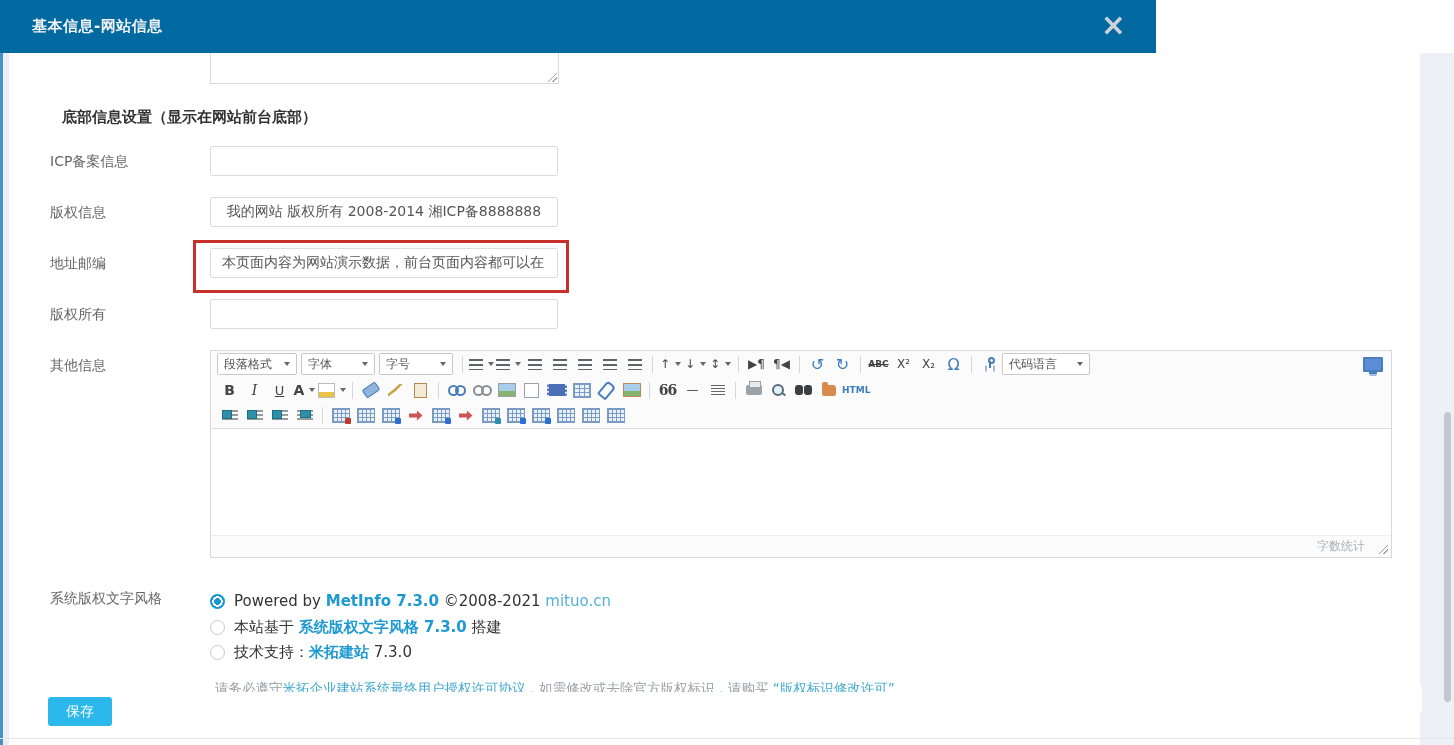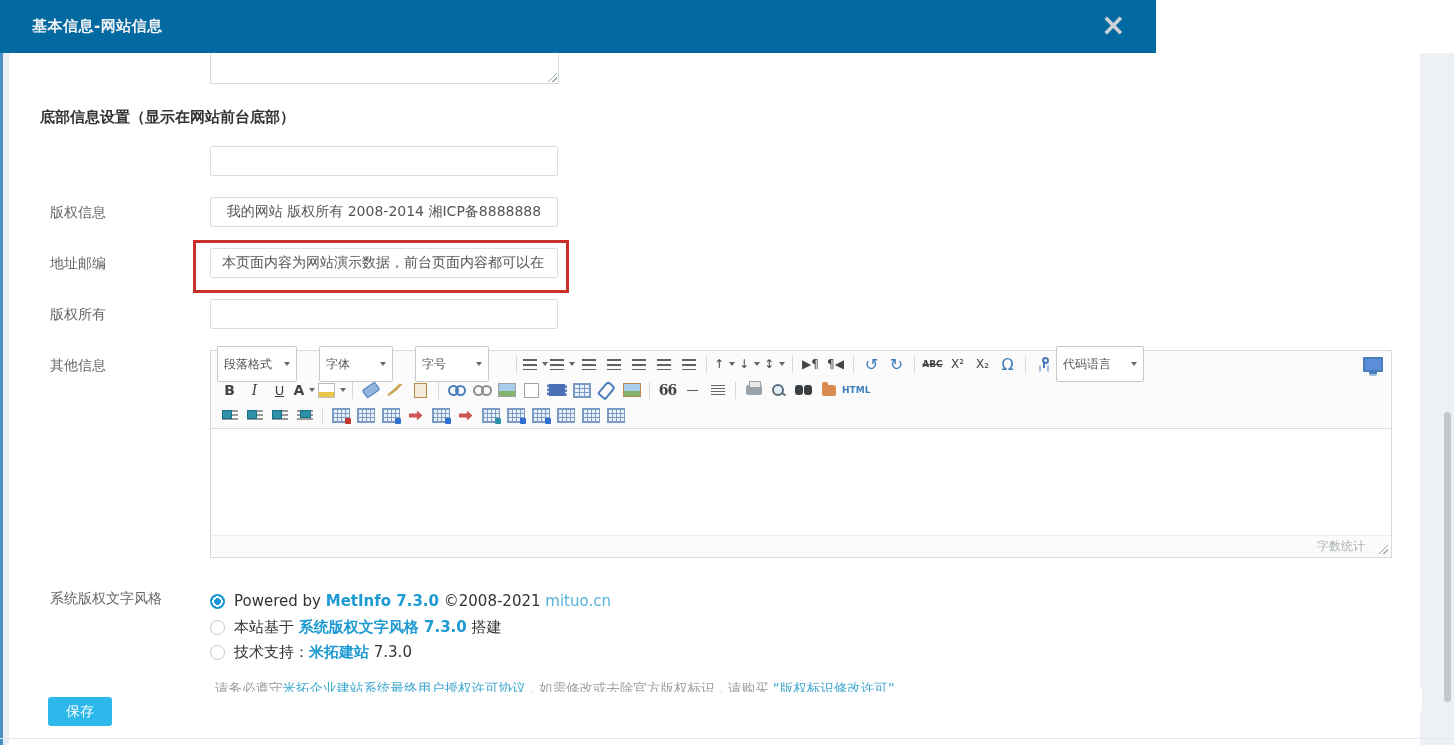--- a/index.html
+++ b/index.html
@@ -15,36 +15,36 @@
   .edge-strip{position:absolute;left:3px;top:53px;width:6px;height:692px;background:#e9eff5;}
   .right-strip{position:absolute;left:1420px;top:53px;width:34px;height:692px;background:#edf1f5;}
   .scroll-thumb{position:absolute;left:1444px;top:412px;width:7px;height:290px;background:#c2c8cd;border-radius:4px;}
   .corner-glyph{position:absolute;left:1406px;top:686px;width:16px;height:26px;background:rgba(255,255,255,.9);border-radius:2px;}
 
   
   .top-textarea{position:absolute;left:210px;top:53px;width:349px;height:31px;border:1px solid #d9d9d9;border-top:none;background:#fff;box-sizing:border-box;}
   .grip{position:absolute;right:1px;bottom:1px;width:11px;height:11px;
     background:linear-gradient(135deg,transparent 55%,#9aa 55%,#9aa 62%,transparent 62%,transparent 75%,#9aa 75%,#9aa 82%,transparent 82%);}
 
-  .sect-head{position:absolute;left:40px;top:108px;font-size:15px;font-weight:bold;color:#333;}
+  .sect-head{position:absolute;left:62px;top:108px;font-size:15px;font-weight:bold;color:#333;}
 
   .flabel{position:absolute;left:50px;width:150px;color:#666;font-size:14px;line-height:30px;}
   .finput{position:absolute;left:210px;width:348px;height:30px;border:1px solid #dcdcdc;border-radius:2px;background:#fff;
     padding:0 11px;font-size:14px;color:#555;box-sizing:border-box;font-family:inherit;outline:none;}
   .red-box{position:absolute;left:193px;top:240px;width:376px;height:53px;border:3px solid #c9302c;box-sizing:border-box;pointer-events:none;}
 
   
   .editor{position:absolute;left:210px;top:350px;width:1182px;height:208px;border:1px solid #d9d9d9;background:#fbfbfb;
     box-sizing:border-box;display:flex;flex-direction:column;}
   .tb-row{display:flex;align-items:center;height:26px;padding:0 6px;flex:none;position:relative;}
   .tb-row.r3{height:25px;}
   .tb-btn{height:22px;min-width:23px;padding:0 1px;display:flex;align-items:center;justify-content:center;border-radius:2px;color:#444;font-size:12px;cursor:pointer;}
   .tb-sep{width:1px;height:17px;background:#d8d8d8;margin:0 5px;flex:none;}
-  .tb-sel{height:36px;border:1px solid #c9c9c9;background:#fff;display:flex;align-items:center;justify-content:space-between;
-    padding:0 6px;font-size:12px;color:#555;border-radius:2px;margin-right:22px;cursor:pointer;box-sizing:border-box;}
+  .tb-sel{height:22px;border:1px solid #c9c9c9;background:#fff;display:flex;align-items:center;justify-content:space-between;
+    padding:0 6px;font-size:12px;color:#555;border-radius:2px;margin-right:4px;cursor:pointer;box-sizing:border-box;}
   .crt{width:0;height:0;border-left:3.5px solid transparent;border-right:3.5px solid transparent;border-top:4px solid #666;margin-left:5px;flex:none;}
   .g-b{font-weight:bold;font-size:14px;}
   .g-i{font-style:italic;font-family:"DejaVu Serif","Liberation Serif",serif;font-size:14px;}
   .g-u{text-decoration:underline;font-size:13px;}
   .g-strike{text-decoration:line-through;}
   .g-tiny{font-size:9px;font-weight:bold;}
   .g-blue{color:#3c7dbb;}
   .g-big{font-size:16px;}
   .g-serif{font-family:"DejaVu Serif","Liberation Serif",serif;letter-spacing:-1px;font-size:14px;}
 
@@ -126,20 +126,21 @@
   <div class="right-strip"></div>
   <div class="scroll-thumb"></div>
   <div class="corner-glyph"></div>
 
   <div class="top-textarea">
       <span class="grip"></span>
     </div>
 
   <div class="sect-head">底部信息设置（显示在网站前台底部）</div>
 
+  <label class="flabel" style="top:146px">ICP备案信息</label>
   <input class="finput" style="top: 146px;" value="">
 
   <label class="flabel" style="top:197px">版权信息</label>
   <input class="finput" style="top: 197px; text-align: center;" value="我的网站 版权所有 2008-2014 湘ICP备8888888">
 
   <label class="flabel" style="top:248px">地址邮编</label>
   <input class="finput" style="top: 248px;" value="本页面内容为网站演示数据，前台页面内容都可以在">
   <div class="red-box"></div>
 
   <label class="flabel" style="top:299px">版权所有</label>

